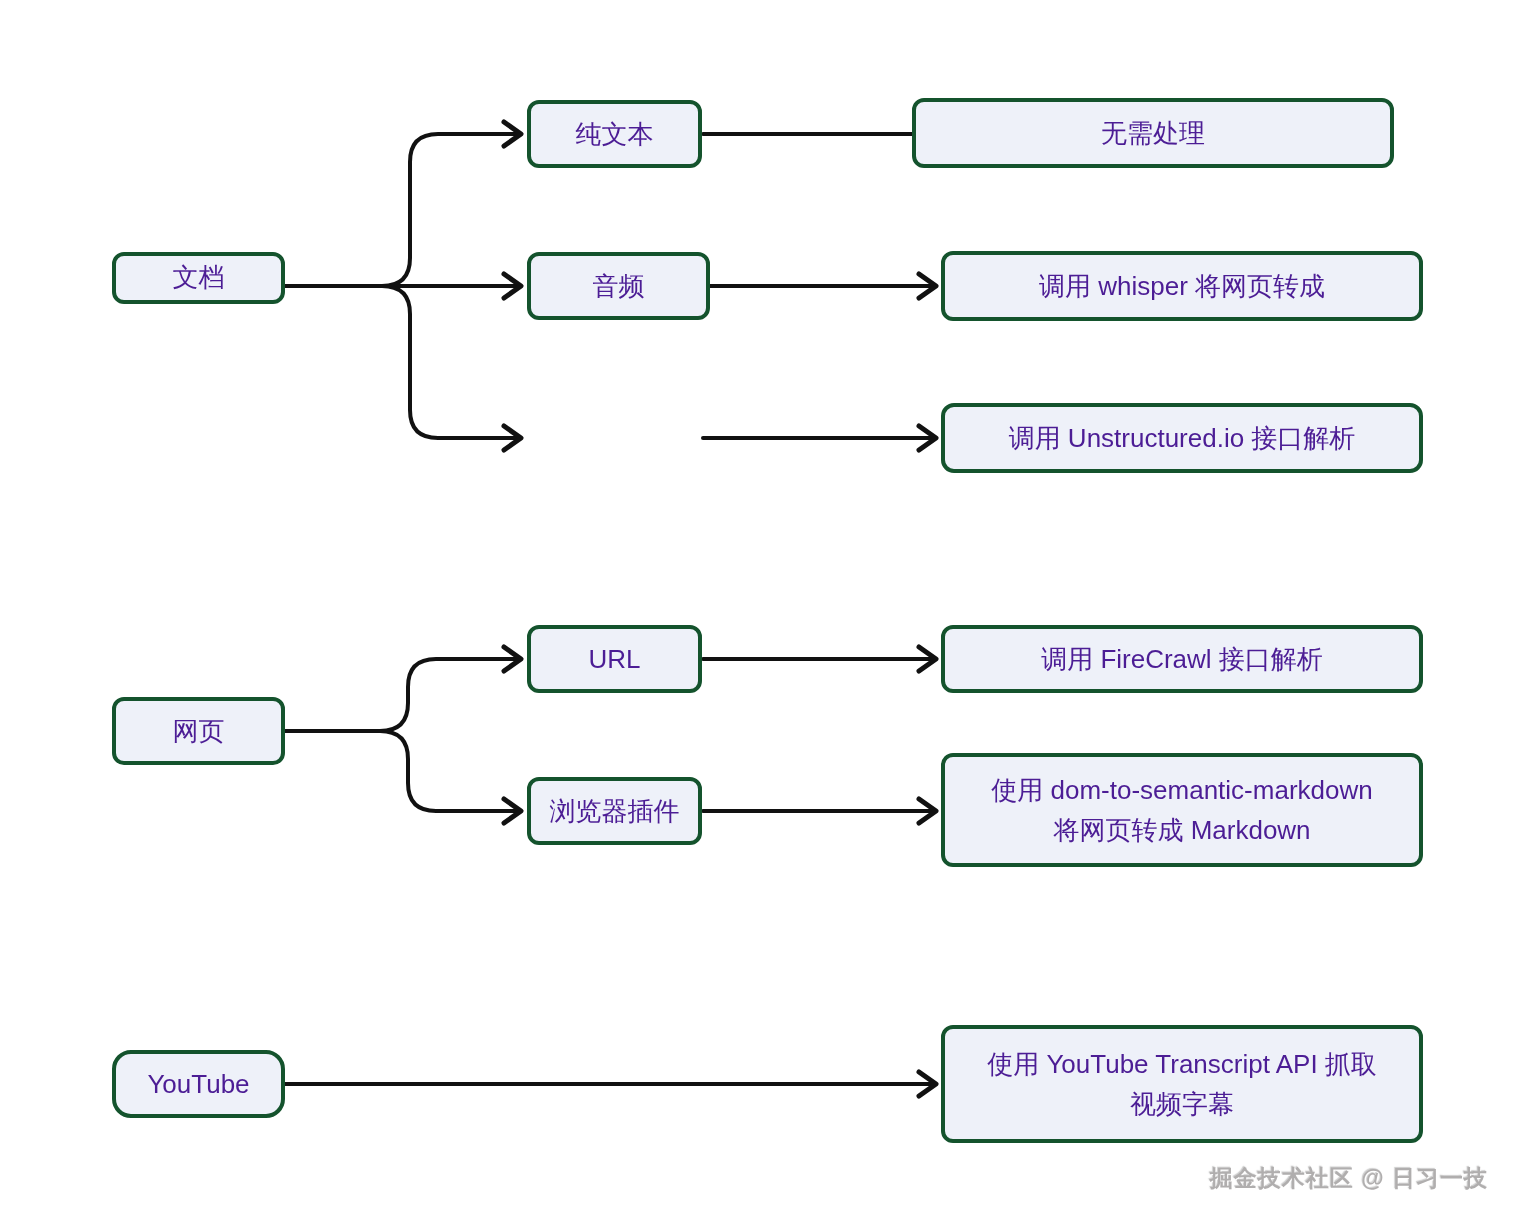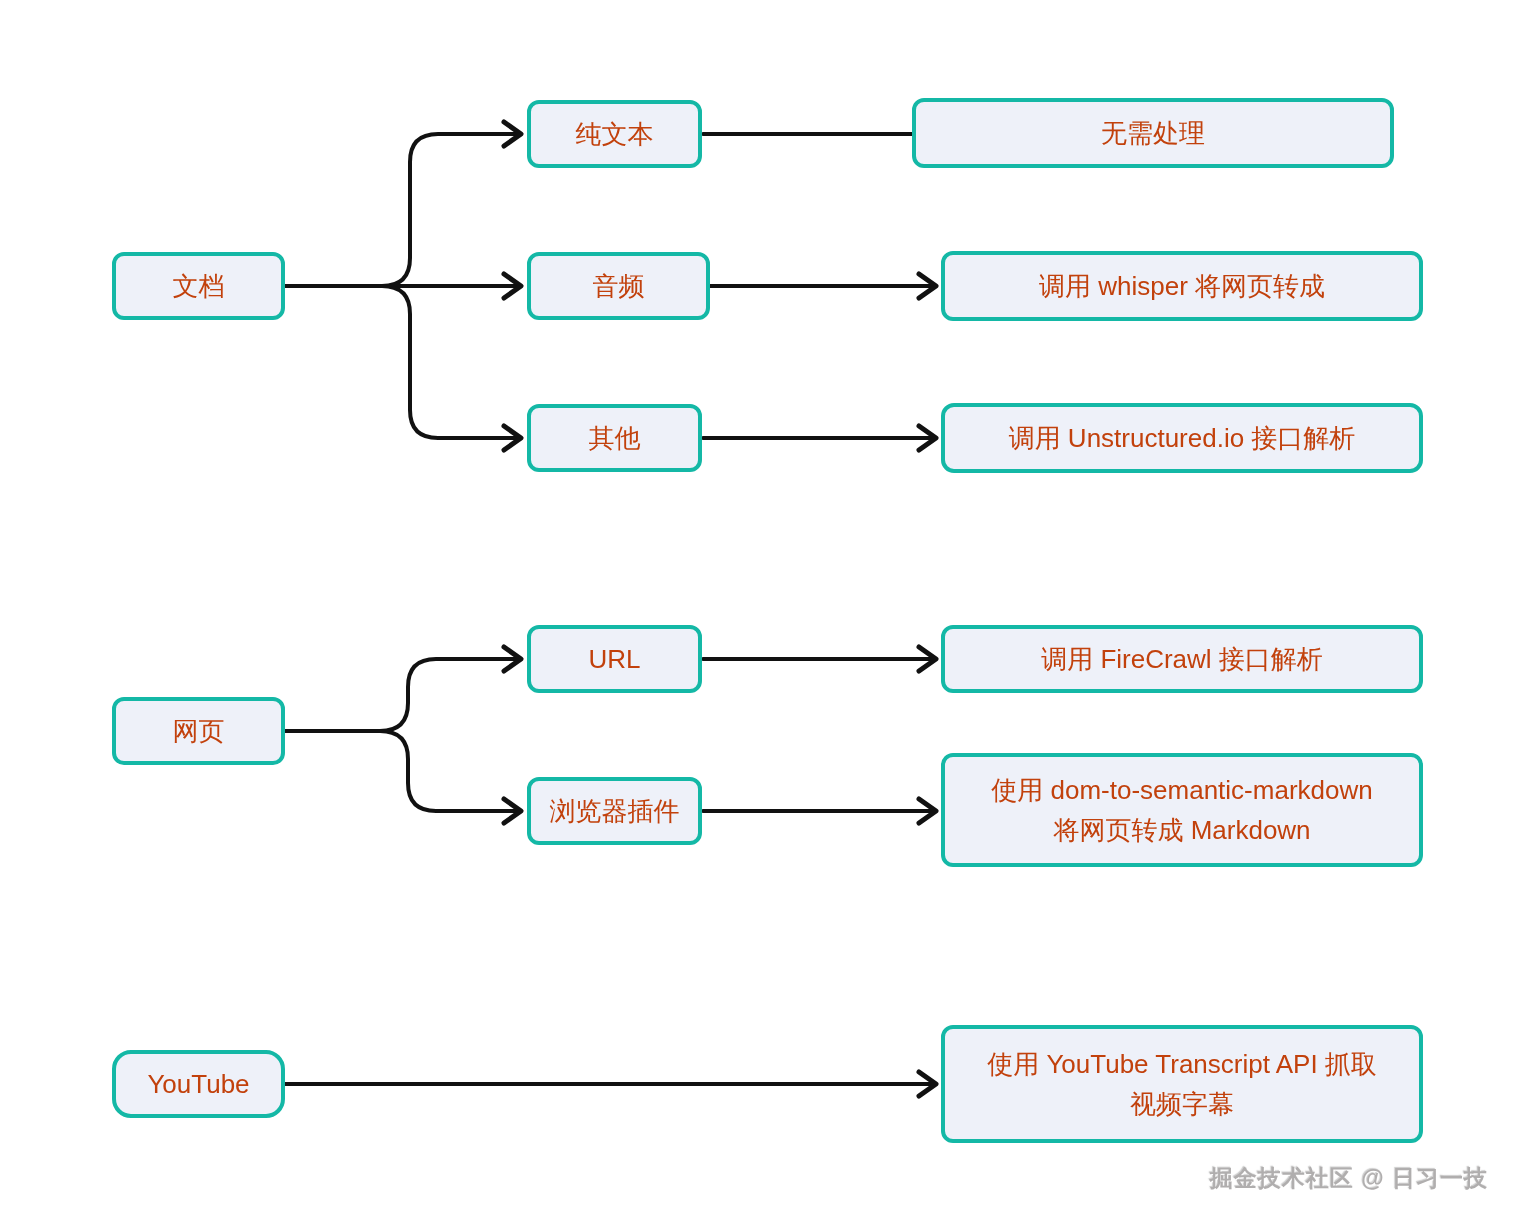--- a/index.html
+++ b/index.html
@@ -8,32 +8,32 @@
     width:1522px;height:1228px;
     background:#ffffff;
     font-family:"Liberation Sans","DejaVu Sans",sans-serif;
     overflow:hidden;
   }
   svg.wires{position:absolute;left:0;top:0;z-index:0;}
   .node{
     position:absolute;
     box-sizing:border-box;
     background:#eef1f9;
-    border:4px solid #14b8a6;
+    border:4px solid #14532d;
     border-radius:12px;
     display:flex;align-items:center;justify-content:center;
     font-size:26px;line-height:40px;
-    color:#c2410c;
+    color:#4c1d95;
     text-align:center;
     white-space:pre-line;
     z-index:1;
     padding:12px 12px;
   }
   
-  #node-doc        {left:112px;top:252px;width:173px;height:68px;}
+  #node-doc        {left:112px;top:252px;width:173px;height:52px;font-family:Liberation Serif, serif;}
   #node-webpage    {left:112px;top:697px;width:173px;height:68px;}
   #node-youtube    {left:112px;top:1050px;width:173px;height:68px;border-radius:19px;}
   
   #node-plain-text {left:527px;top:100px;width:175px;height:68px;}
   #node-audio      {left:527px;top:252px;width:183px;height:68px;}
   #node-other      {left:527px;top:404px;width:175px;height:68px;}
   #node-url        {left:527px;top:625px;width:175px;height:68px;}
   #node-browser-plugin{left:527px;top:777px;width:175px;height:68px;}
   
   #node-no-processing{left:912px;top:98px;width:482px;height:70px;}
@@ -109,21 +109,20 @@
       <polyline points="919,1072 936,1084 919,1096" stroke-width="5"></polyline>
     </g>
   </svg>
 
   <div class="node" id="node-doc">文档</div>
   <div class="node" id="node-webpage">网页</div>
   <div class="node" id="node-youtube">YouTube</div>
 
   <div class="node" id="node-plain-text">纯文本</div>
   <div class="node" id="node-audio">音频</div>
-  <div class="node" id="node-other">其他</div>
   <div class="node" id="node-url">URL</div>
   <div class="node" id="node-browser-plugin">浏览器插件</div>
 
   <div class="node" id="node-no-processing">无需处理</div>
   <div class="node" id="node-whisper">调用 whisper 将网页转成</div>
   <div class="node" id="node-unstructured">调用 Unstructured.io 接口解析</div>
   <div class="node" id="node-firecrawl">调用 FireCrawl 接口解析</div>
   <div class="node" id="node-dom-to-md">使用 dom-to-semantic-markdown
 将网页转成 Markdown</div>
   <div class="node" id="node-yt-transcript">使用 YouTube Transcript API 抓取

